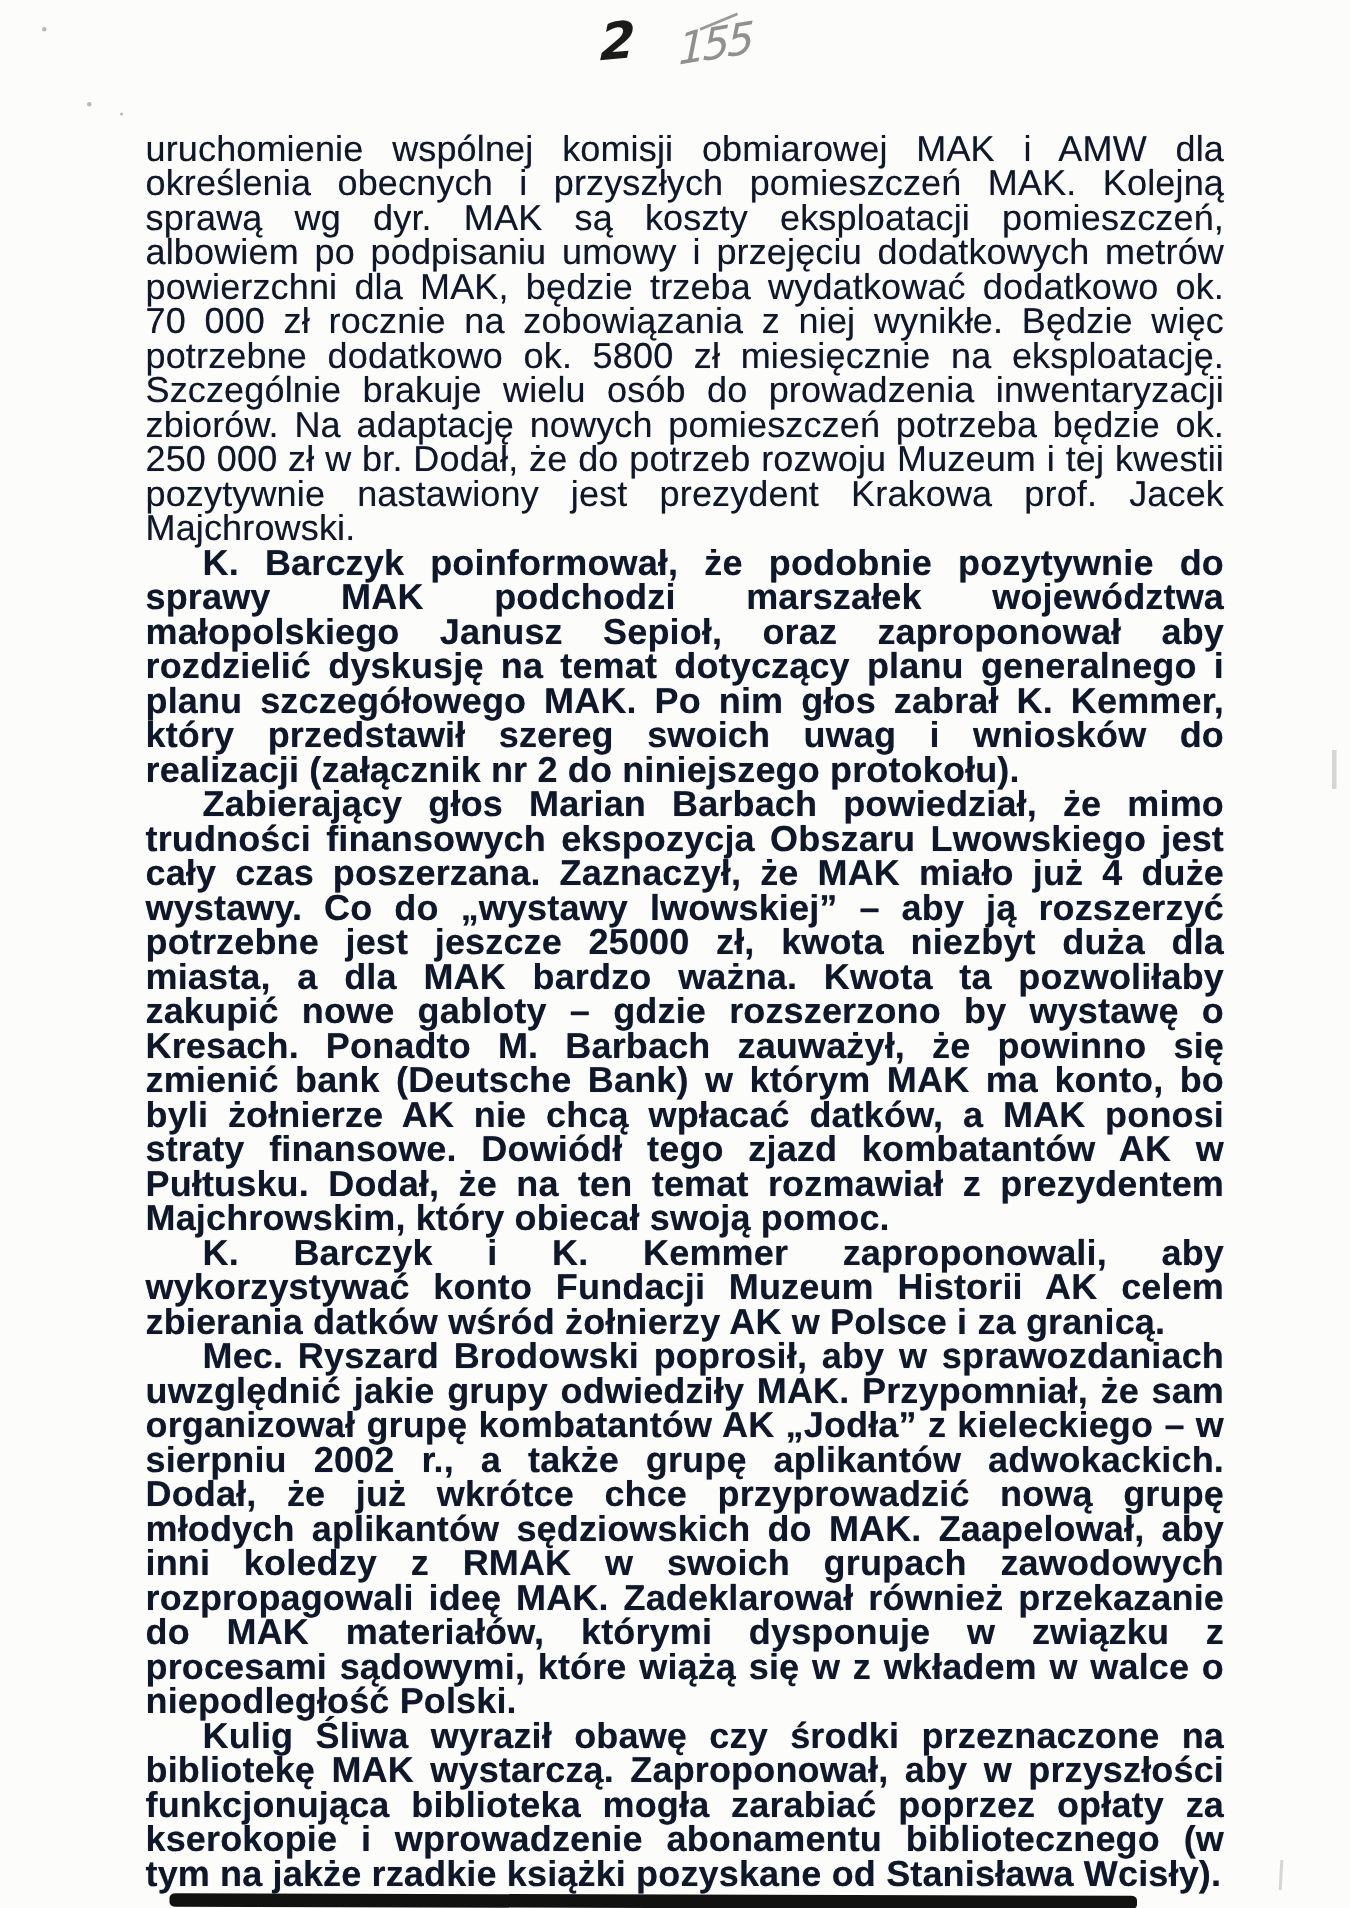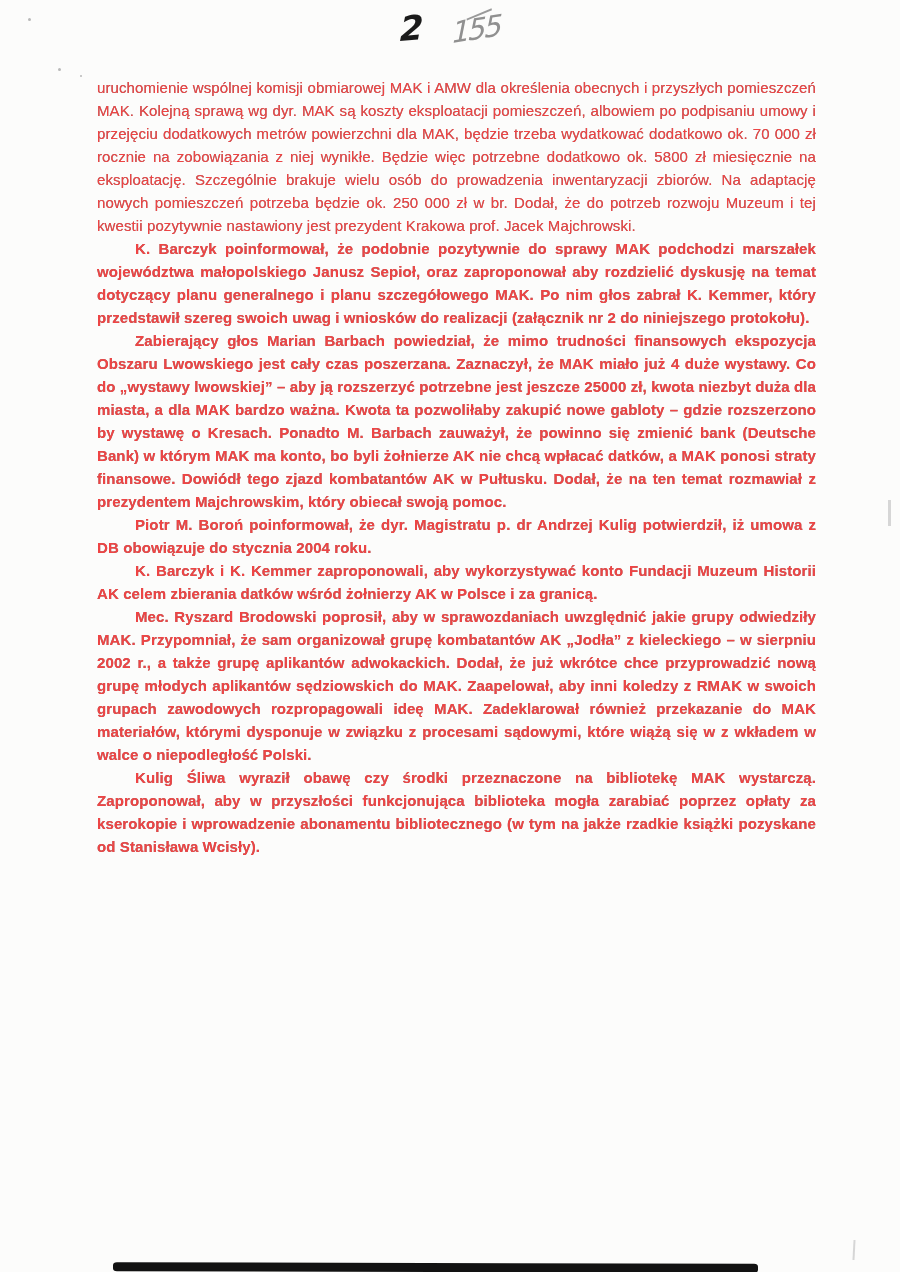--- a/index.html
+++ b/index.html
@@ -49,24 +49,24 @@
     width: 26px;
     height: 2px;
     background: #9a9a9a;
     transform: rotate(-14deg);
   }
 
   
   .textblock {
     position: absolute;
     left: 97px;
-    top: 76px;
+    top: 88px;
     width: 719px;
-    color: #ef4444;
-    font-size: 15px;
+    color: #0f172a;
+    font-size: 24px;
     line-height: 23px;
     text-align: justify;
     text-shadow: 0 0 0.5px rgba(20,20,20,0.55);
     letter-spacing: 0.1px;
   }
   .textblock p {
     margin: 0;
     padding: 0;
   }
   .textblock p.ind {
@@ -100,21 +100,20 @@
 
 <div class="page">
 
   <div class="pagenum-typed">2</div>
   <div class="pagenum-hand">155</div>
 
   <div class="textblock">
     <p>uruchomienie wspólnej komisji obmiarowej MAK i AMW dla określenia obecnych i przyszłych pomieszczeń MAK. Kolejną sprawą wg dyr. MAK są koszty eksploatacji pomieszczeń, albowiem po podpisaniu umowy i przejęciu dodatkowych metrów powierzchni dla MAK, będzie trzeba wydatkować dodatkowo ok. 70 000 zł rocznie na zobowiązania z niej wynikłe. Będzie więc potrzebne dodatkowo ok. 5800 zł miesięcznie na eksploatację. Szczególnie brakuje wielu osób do prowadzenia inwentaryzacji zbiorów. Na adaptację nowych pomieszczeń potrzeba będzie ok. 250 000 zł w br. Dodał, że do potrzeb rozwoju Muzeum i tej  kwestii pozytywnie nastawiony jest prezydent Krakowa prof. Jacek Majchrowski.</p>
     <p class="ind">K. Barczyk poinformował, że podobnie pozytywnie do sprawy MAK podchodzi marszałek województwa małopolskiego Janusz Sepioł, oraz zaproponował aby rozdzielić dyskusję na temat dotyczący planu generalnego i planu szczegółowego MAK. Po nim głos zabrał K. Kemmer, który przedstawił szereg swoich uwag i wniosków do realizacji (załącznik nr 2 do niniejszego protokołu).</p>
     <p class="ind">Zabierający głos Marian Barbach powiedział, że mimo trudności finansowych ekspozycja Obszaru Lwowskiego jest cały czas poszerzana. Zaznaczył, że MAK miało już 4 duże wystawy. Co do „wystawy lwowskiej” – aby ją rozszerzyć potrzebne jest jeszcze 25000 zł, kwota niezbyt duża dla miasta, a dla MAK bardzo ważna. Kwota ta pozwoliłaby zakupić nowe gabloty – gdzie rozszerzono by wystawę o Kresach. Ponadto M. Barbach zauważył, że powinno się zmienić bank (Deutsche Bank) w którym MAK ma konto, bo byli żołnierze AK nie chcą wpłacać datków, a MAK ponosi straty finansowe. Dowiódł tego zjazd kombatantów AK w Pułtusku. Dodał, że na ten temat rozmawiał z prezydentem Majchrowskim, który obiecał swoją pomoc.</p>
-    <p class="ind">Piotr M. Boroń poinformował, że dyr. Magistratu p. dr Andrzej Kulig potwierdził, iż umowa z DB obowiązuje do stycznia 2004 roku.</p>
     <p class="ind">K. Barczyk i K. Kemmer zaproponowali, aby wykorzystywać konto Fundacji Muzeum Historii AK celem zbierania datków wśród żołnierzy AK w Polsce i za granicą.</p>
     <p class="ind">Mec. Ryszard Brodowski poprosił, aby w sprawozdaniach uwzględnić jakie grupy odwiedziły MAK. Przypomniał, że sam organizował grupę kombatantów AK „Jodła” z kieleckiego – w sierpniu 2002 r., a także grupę aplikantów adwokackich. Dodał, że już wkrótce chce przyprowadzić nową grupę młodych aplikantów sędziowskich do MAK. Zaapelował, aby inni koledzy z RMAK w swoich grupach zawodowych rozpropagowali ideę MAK. Zadeklarował również przekazanie do MAK materiałów, którymi dysponuje w związku z procesami sądowymi, które wiążą się w z wkładem w walce o niepodległość Polski.</p>
     <p class="ind">Kulig Śliwa wyraził obawę czy środki przeznaczone na bibliotekę MAK wystarczą. Zaproponował, aby w przyszłości funkcjonująca biblioteka mogła zarabiać poprzez opłaty za kserokopie i wprowadzenie abonamentu bibliotecznego (w tym na jakże rzadkie książki pozyskane od Stanisława Wcisły).</p>
   </div>
 
   <div class="speck" style="left:28px; top:18px; width:3px; height:3px;"></div>
   <div class="speck" style="left:58px; top:68px; width:3px; height:3px;"></div>
   <div class="speck" style="left:80px; top:75px; width:2px; height:2px;"></div>
   <div class="edge-mark" style="left:888px; top:500px; width:3px; height:26px;"></div>
   <div class="edge-mark" style="left:853px; top:1240px; width:2px; height:20px; transform:rotate(3deg);"></div>

